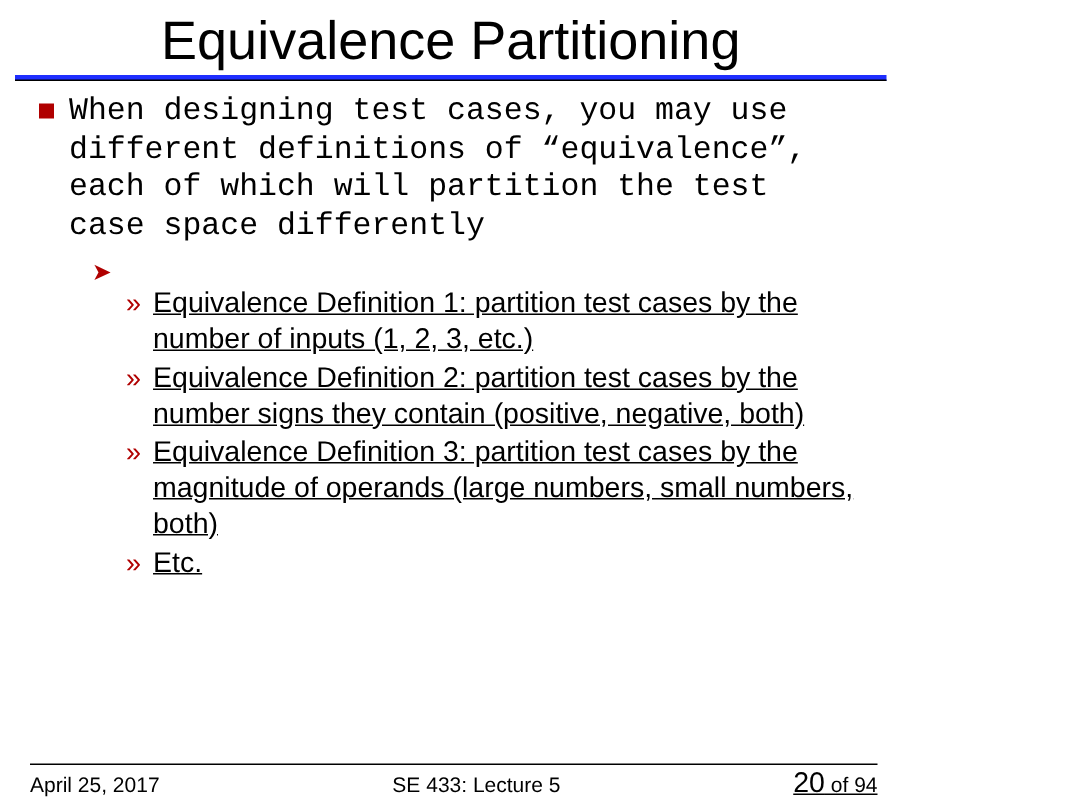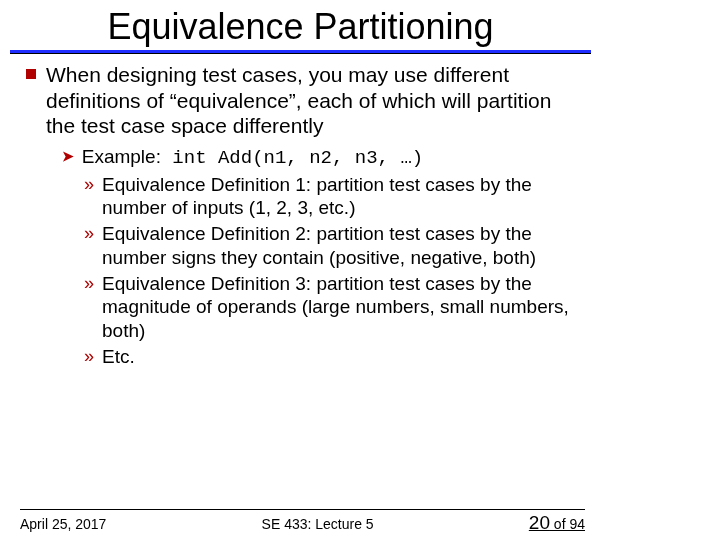--- a/index.html
+++ b/index.html
@@ -1,32 +1,32 @@
 <!DOCTYPE html>
 <html><head>
 <meta charset="utf-8">
 <style>
   * { margin: 0; padding: 0; box-sizing: border-box; }
   html, body { width: 720px; height: 540px; font-family: Arial, Helvetica, sans-serif; background: #fff; color: #000; }
   .slide { width: 601px; height: 540px; position: relative; padding: 0; display: flex; flex-direction: column; }
   .title { font-size: 36px; color: #000; text-align: center; padding: 6px 0 2px 0; font-weight: 400; }
   .title-rule { height: 4px; background: #1f2eff; margin: 0 10px 0 10px; border-bottom: 1px solid #000; }
   .body { flex: 1; padding: 8px 26px 0 26px; }
-  .bullet-row { display: flex; align-items: flex-start; margin-bottom: 6px; }
+  .bullet-row { display: flex; align-items: flex-start; margin-bottom: 6px; font-family: Liberation Mono, monospace; }
   .sq { width: 10px; height: 10px; background: #b00000; flex: none; margin-top: 7px; margin-right: 10px; }
   .bullet-text { font-size: 21px; line-height: 1.22; }
   .sub { margin-left: 36px; margin-top: 4px; }
   .sub-row { display: flex; align-items: flex-start; margin-bottom: 2px; }
   .arrow { color: #b00000; font-size: 14px; flex: none; margin-top: 3px; margin-right: 8px; font-weight: bold; }
   .sub-text { font-size: 19px; line-height: 1.25; }
   .mono { font-family: "Courier New", Courier, monospace; }
   .subsub { margin-left: 22px; margin-top: 2px; }
   .subsub-row { display: flex; align-items: flex-start; margin-bottom: 2px; }
   .raquo { color: #b00000; font-size: 18px; flex: none; margin-top: 1px; margin-right: 8px; }
-  .subsub-text { font-size: 19px; line-height: 1.25; }
+  .subsub-text { font-size: 19px; line-height: 1.25; text-decoration: underline; }
   .footer { position: absolute; bottom: 6px; left: 0; right: 0; padding: 12px 16px 0 20px; }
   .footer-rule { height: 1px; background: #000; margin-bottom: 2px; }
   .footer-row { display: flex; align-items: baseline; font-size: 14px; }
   .f-left { flex: 0 0 auto; }
   .f-center { flex: 1; text-align: center; }
   .f-right { flex: 0 0 auto; white-space: nowrap; text-decoration: underline; }
   .pg-cur { font-size: 19px; }
 </style>
 </head>
 <body>
@@ -39,23 +39,20 @@
   <div class="body">
 
     <div class="bullet-row">
       <div class="sq"></div>
       <div class="bullet-text">When designing test cases, you may use different definitions of “equivalence”, each of which will partition the test case space differently</div>
     </div>
 
     <div class="sub">
       <div class="sub-row">
         <div class="arrow">➤</div>
-        <div class="sub-text">
-          <span>Example:</span><span class="mono"> int Add(n1, n2, n3, …)</span>
-        </div>
       </div>
 
       <div class="subsub">
         <div class="subsub-row">
           <div class="raquo">»</div>
           <div class="subsub-text">Equivalence Definition 1: partition test cases by the number of inputs (1, 2, 3, etc.)</div>
         </div>
         <div class="subsub-row">
           <div class="raquo">»</div>
           <div class="subsub-text">Equivalence Definition 2: partition test cases by the number signs they contain (positive, negative, both)</div>

